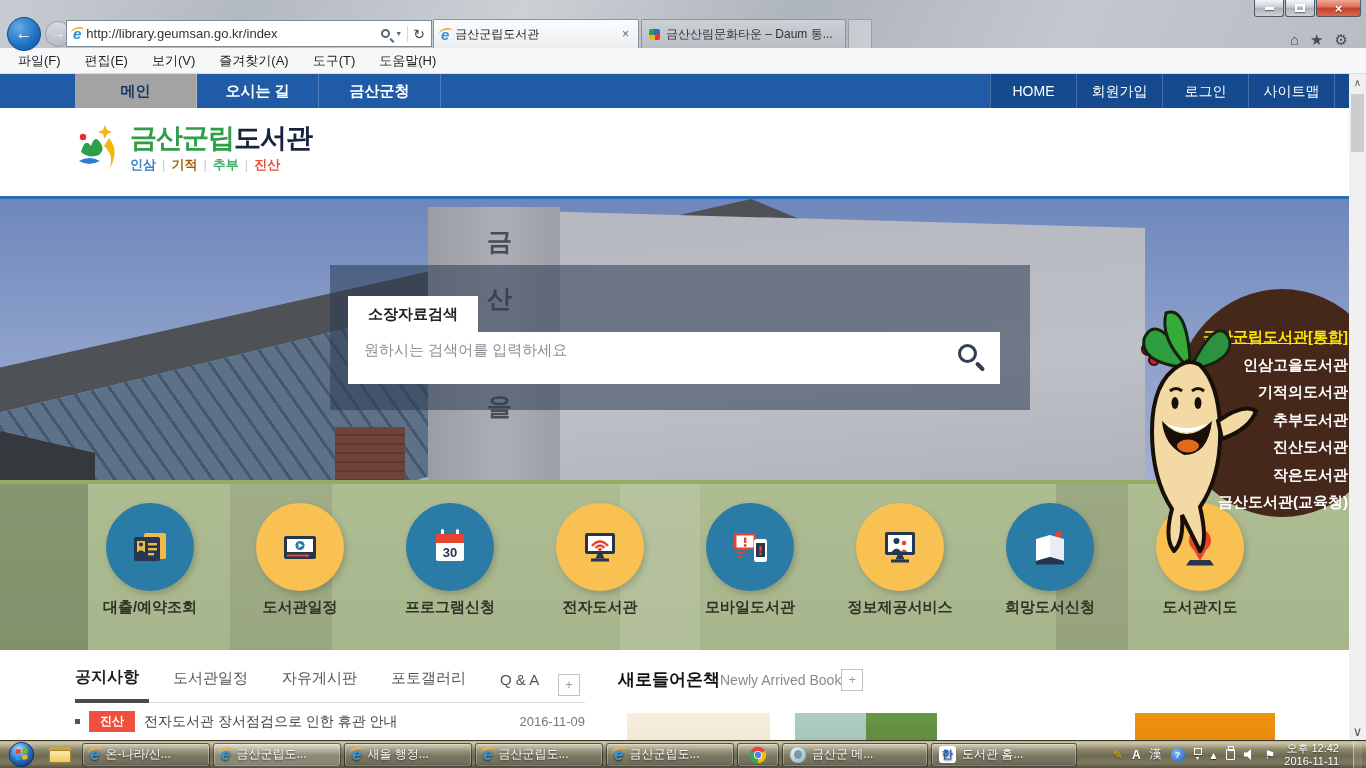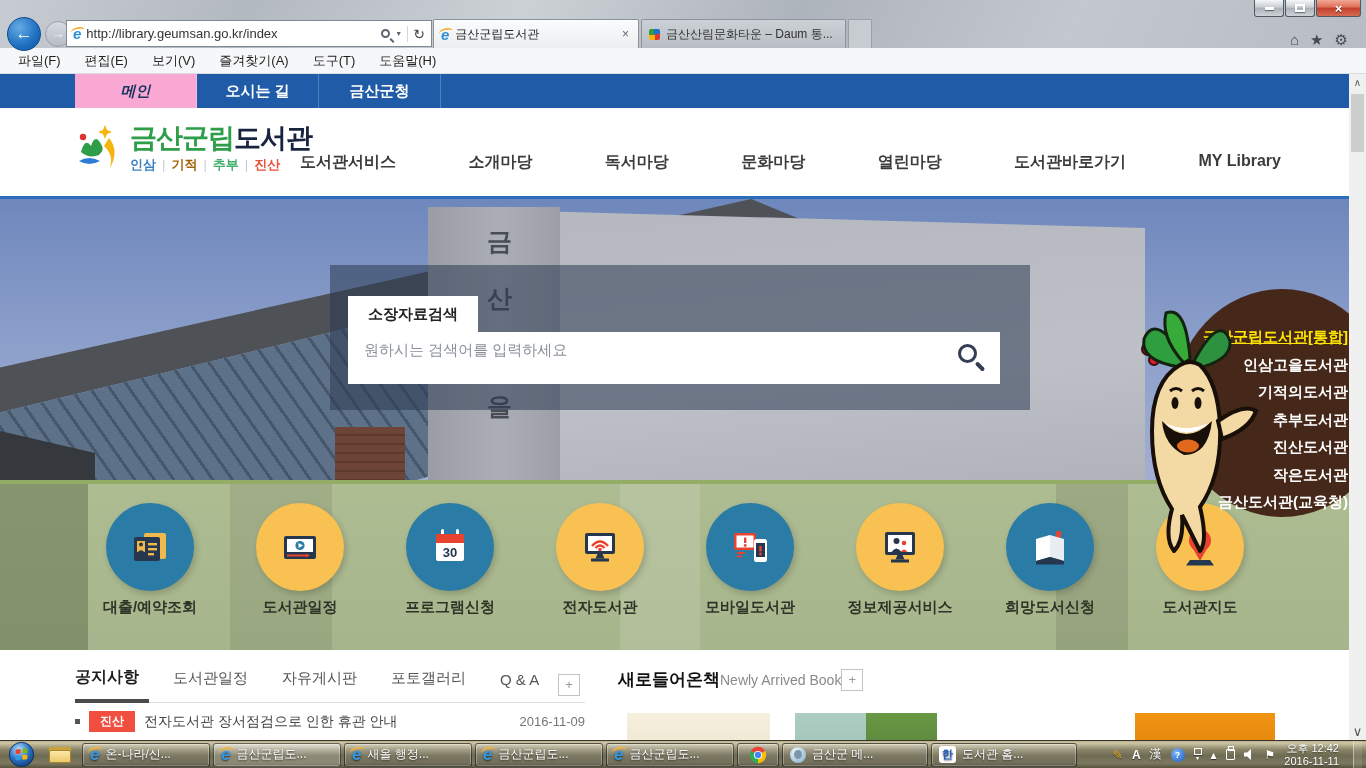--- a/index.html
+++ b/index.html
@@ -52,21 +52,21 @@
 
   .menubar { position:absolute; top:48px; left:0; width:1366px; height:26px; background:#f6f7f8;
     border-bottom:1px solid #d9dbde; display:flex; align-items:center; padding-left:6px; }
   .menu-item { font-size:13px; color:#222; padding:0 12px; }
 
   
   .sitenav { position:absolute; top:74px; left:0; width:1366px; height:34px; background:var(--nav-blue,#1f5ba6); }
   .sn-left { position:absolute; left:75px; top:0; display:flex; height:34px; }
   .sn-tab { width:122px; text-align:center; line-height:34px; font-size:15px; font-weight:bold; color:#fff;
     border-right:1px solid rgba(255,255,255,.22); }
-  .sn-tab.active { background:#f9a8d4; color:#16365f;font-style:italic; }
+  .sn-tab.active { background:#a3a3a3; color:#16365f; }
   .sn-util { position:absolute; right:17px; top:0; width:359px; height:34px; display:flex;
     background:var(--nav-blue-dark,#154a8e); }
   .sn-util-item { width:86px; text-align:center; line-height:34px; font-size:14px; color:#fff;
     border-left:1px solid rgba(255,255,255,.22); }
   .sn-util-spacer { flex:1; border-left:1px solid rgba(255,255,255,.22); }
 
   
   .header { position:absolute; top:108px; left:0; width:1366px; height:91px; background:#fff;
     border-bottom:3px solid var(--accent-blue,#2a6db9); }
   .logo { position:absolute; left:75px; top:16px; display:flex; align-items:center; gap:9px; }
@@ -258,20 +258,27 @@
   <span class="menu-item">도구(T)</span>
   <span class="menu-item">도움말(H)</span>
 </div>
 
 <div class="sitenav">
   <div class="sn-left">
     <div class="sn-tab active">메인</div>
     <div class="sn-tab">오시는 길</div>
     <div class="sn-tab">금산군청</div>
   </div>
+  <div class="sn-util">
+    <div class="sn-util-item">HOME</div>
+    <div class="sn-util-item">회원가입</div>
+    <div class="sn-util-item">로그인</div>
+    <div class="sn-util-item">사이트맵</div>
+    <div class="sn-util-spacer"></div>
+  </div>
 </div>
 
 <div class="header">
   <div class="logo">
     <svg width="46" height="50" viewBox="0 0 46 50">
       <path d="M34 14 Q45 27 34 46 Q40 32 29 22 Z" fill="#f5b50c"></path>
       <path d="M6 28 Q10 13 16 22 Q20 9 26 20 Q30 26 24 31 Q14 35 6 28 Z" fill="#2f9e49"></path>
       <circle cx="8" cy="13" r="3.2" fill="#e03131"></circle>
       <path d="M30 1 l2 5 5 2 -5 2 -2 5 -2 -5 -5 -2 5 -2 z" fill="#f5b50c"></path>
       <path d="M4 37 Q14 31 25 37 Q14 43 4 37 Z" fill="#2e7cd6"></path>
@@ -284,29 +291,20 @@
         <span class="br0">인삼</span>
           <span class="lsep">|</span>
         <span class="br1">기적</span>
           <span class="lsep">|</span>
         <span class="br2">추부</span>
           <span class="lsep">|</span>
         <span class="br3">진산</span>
       </div>
     </div>
   </div>
-  <div class="main-nav">
-    <span>도서관서비스</span>
-    <span>소개마당</span>
-    <span>독서마당</span>
-    <span>문화마당</span>
-    <span>열린마당</span>
-    <span>도서관바로가기</span>
-    <span>MY Library</span>
-  </div>
 </div>
 
 <div class="hero">
   <div class="roof"></div>
   <div class="glass"></div>
   <div class="darkcorner"></div>
   <div class="pier"></div>
   <div class="tower">
     <div class="tower-sign">금산고을</div>
   </div>

